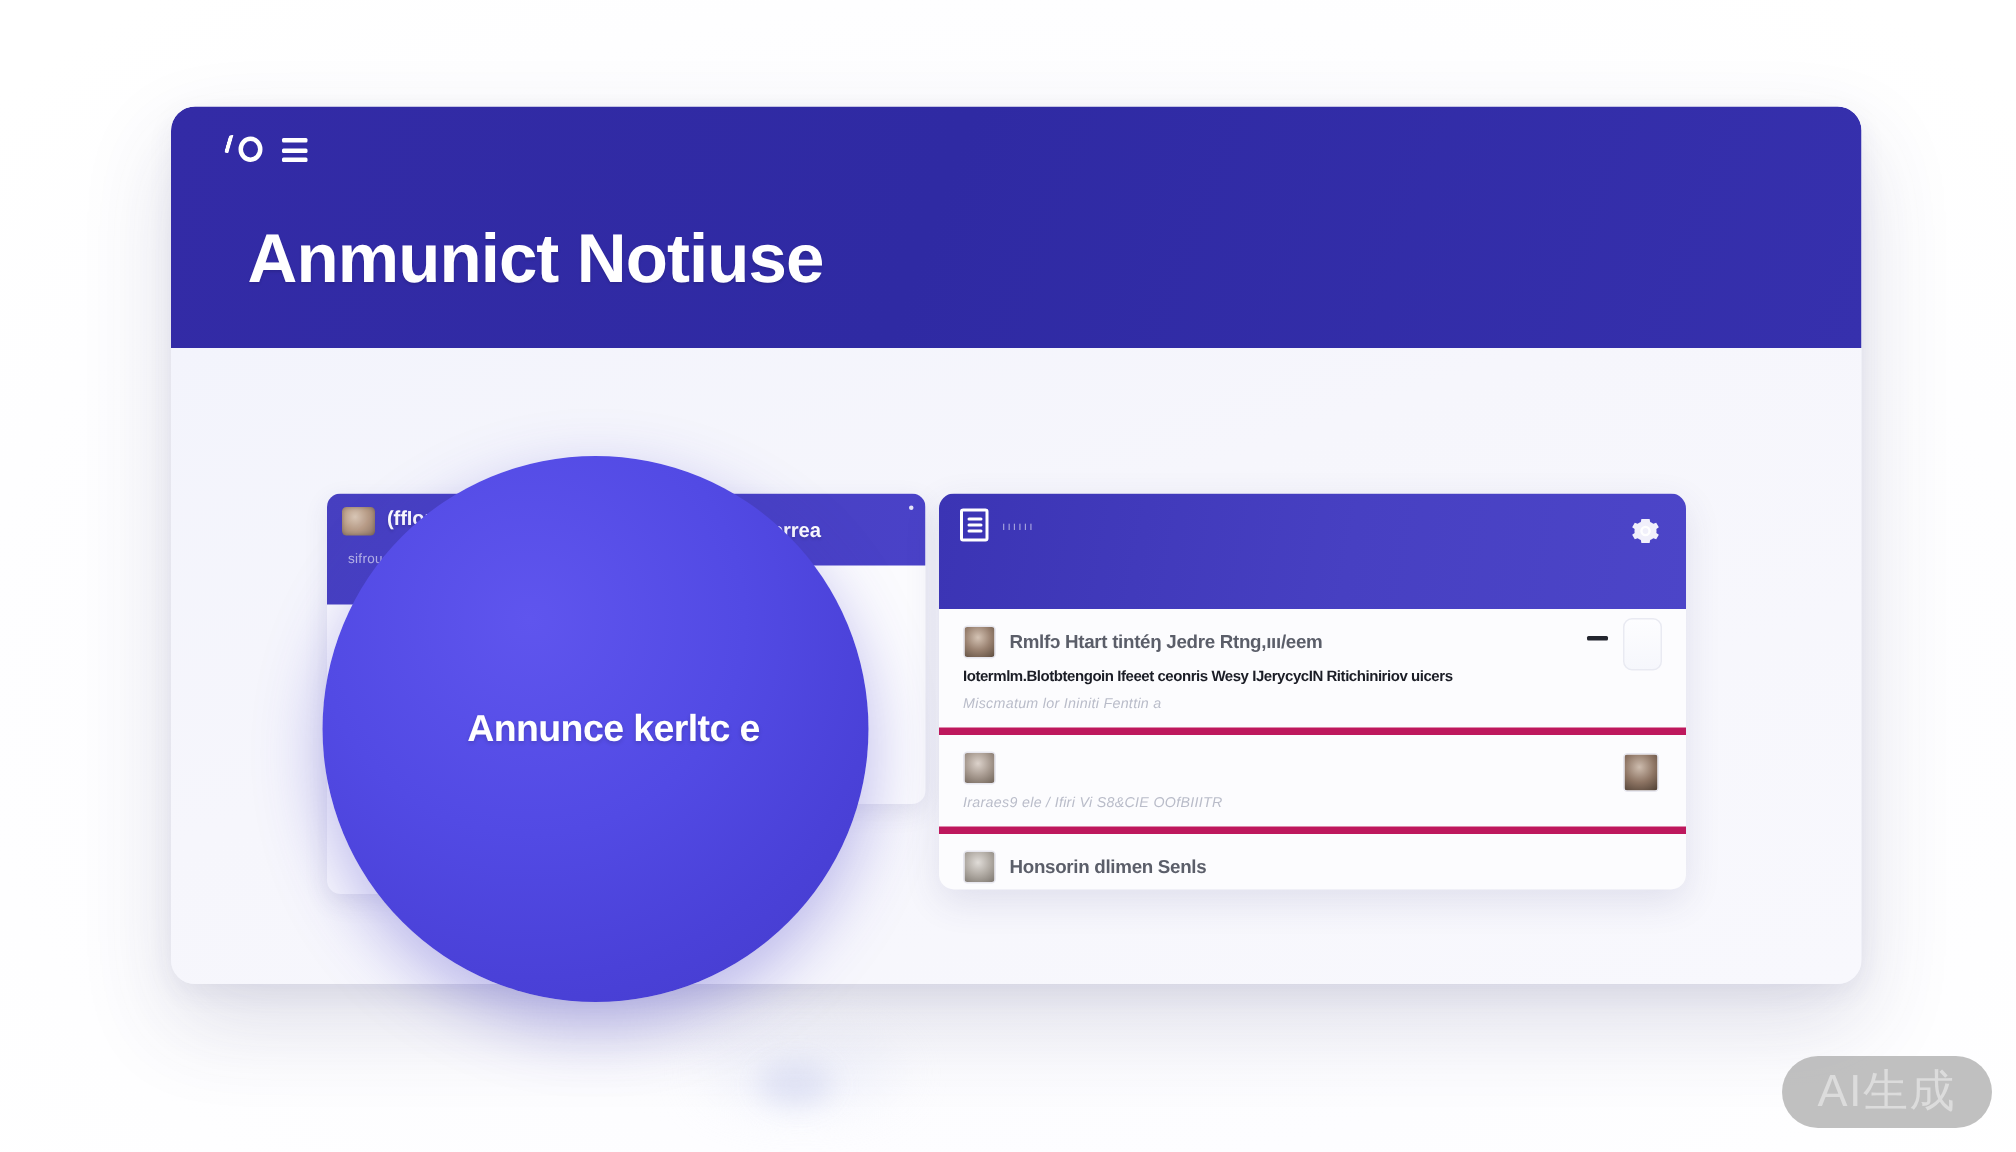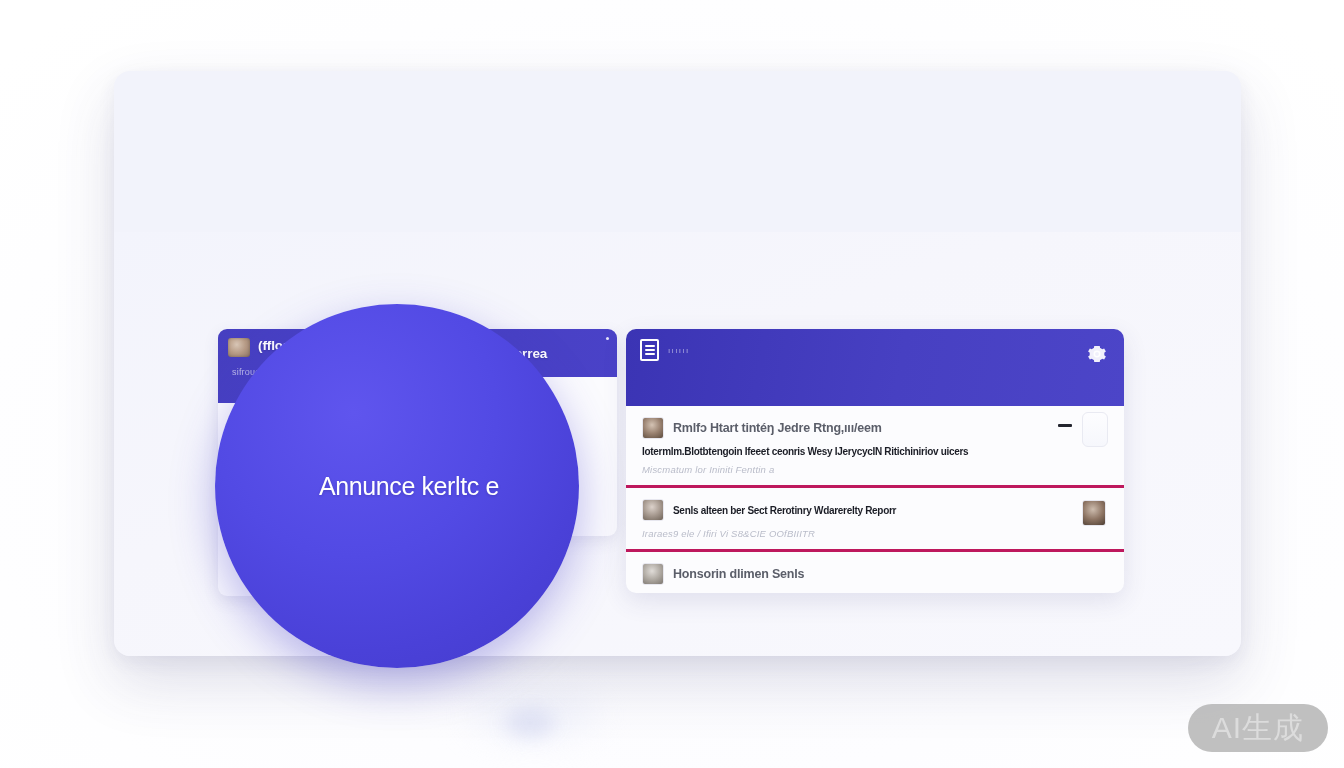--- a/index.html
+++ b/index.html
@@ -203,21 +203,21 @@
   .gear-icon {
     position: absolute; right: 16px; top: 14px;
     width: 22px; height: 22px;
     color: #ffffff;
   }
 
   .panel-list { padding: 0; }
   .row {
     position: relative;
     padding: 11px 16px 10px 16px;
-    border-bottom: 3px solid #be185d;
+    border-bottom: 5px solid #be185d;
   }
   .row:last-child { border-bottom: none; }
   .row-top { display: flex; align-items: center; gap: 9px; }
   .av {
     width: 22px; height: 22px; flex: 0 0 auto;
     border-radius: 3px;
     border: 1px solid #e7e7ef;
     background: radial-gradient(circle at 45% 35%, #d4c3b4 0%, #9a8271 50%, #5d4c3e 100%);
   }
   .av.v2 { background: radial-gradient(circle at 45% 35%, #dcd2cb 0%, #a79a90 50%, #6f6358 100%); }
@@ -260,21 +260,21 @@
   .big-circle {
     position: absolute;
     left: 215px; top: 304px;
     width: 364px; height: 364px;
     border-radius: 50%;
     background: radial-gradient(circle at 38% 30%, #5f55ee 0%, #524ae4 42%, #4a41d8 70%, #433ac9 100%);
     box-shadow: 0 16px 44px rgba(70,60,200,.35);
     display: flex; align-items: center; justify-content: center;
   }
   .circle-label {
-    font-size: 25px; font-weight: 400; color: #ffffff;
+    font-size: 25px; font-weight: 700; color: #ffffff;
     letter-spacing: -.4px;
     text-shadow: 0 1px 3px rgba(0,0,0,.16);
     white-space: nowrap;
     margin-left: 24px;
   }
 
   
   .ai-badge {
     position: absolute;
     right: 16px; bottom: 16px;
@@ -292,20 +292,34 @@
 </head>
 <body>
 
 <div class="stage">
 
   <div class="under-glow2"></div>
   <div class="under-glow"></div>
 
   <div class="window">
 
+    <div class="window-header">
+      <div class="brand-row">
+        <span class="logo-mark">
+          <span class="tick"></span>
+            <span class="ring"></span>
+        </span>
+        <span class="hamburger">
+          <i></i>
+            <i></i>
+            <i></i>
+        </span>
+      </div>
+      <div class="hero-title">Anmunict Notiuse</div>
+    </div>
 
     <div class="window-body">
 
       <div class="mini-card a">
         <div class="mini-head">
           <span class="thumb-av"></span>
           <span class="mini-title">(ffIonaĻhIen</span>
           <span class="mini-dot"></span>
           <span class="mini-sub">sifrouceanw</span>
         </div>
@@ -351,21 +365,20 @@
             </div>
             <div class="row-title">Iotermlm.Blotbtengoin Ifeeet ceonris Wesy IJerycycIN Ritichiniriov uicers</div>
             <div class="row-sub">Miscmatum lor Ininiti Fenttin a</div>
             <span class="row-dash"></span>
             <span class="ghost-box"></span>
           </div>
 
           <div class="row">
             <div class="row-top">
               <span class="av v2"></span>
-              <span class="row-title" style="margin-top:0">Senls alteen ber Sect Rerotinry Wdarerelty Reporr</span>
             </div>
             <div class="row-sub">Iraraes9 ele / Ifiri Vi S8&amp;CIE OOfBIIITR</div>
             <span class="row-thumb"></span>
           </div>
 
           <div class="row">
             <div class="row-top">
               <span class="av v3"></span>
               <span class="row-meta">Honsorin dlimen Senls</span>
             </div>

